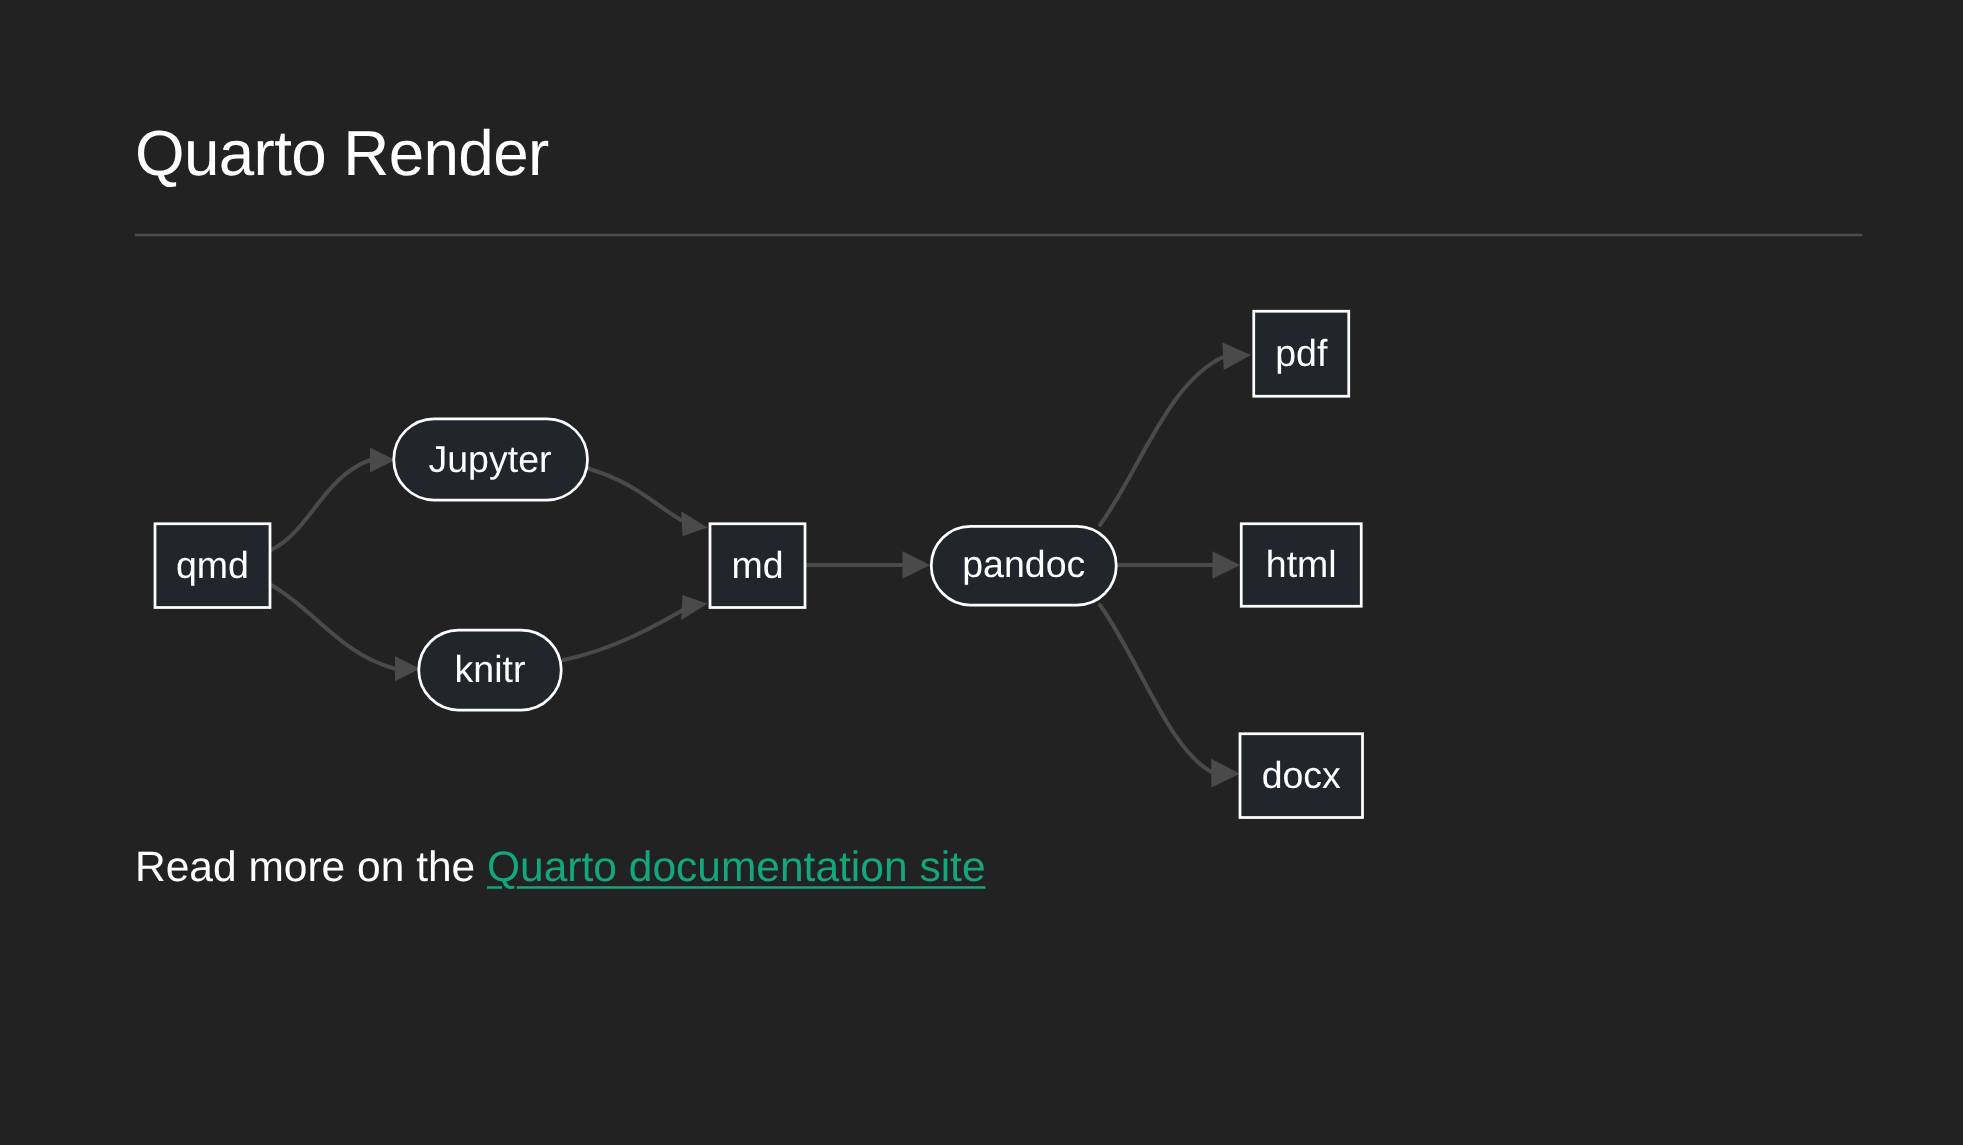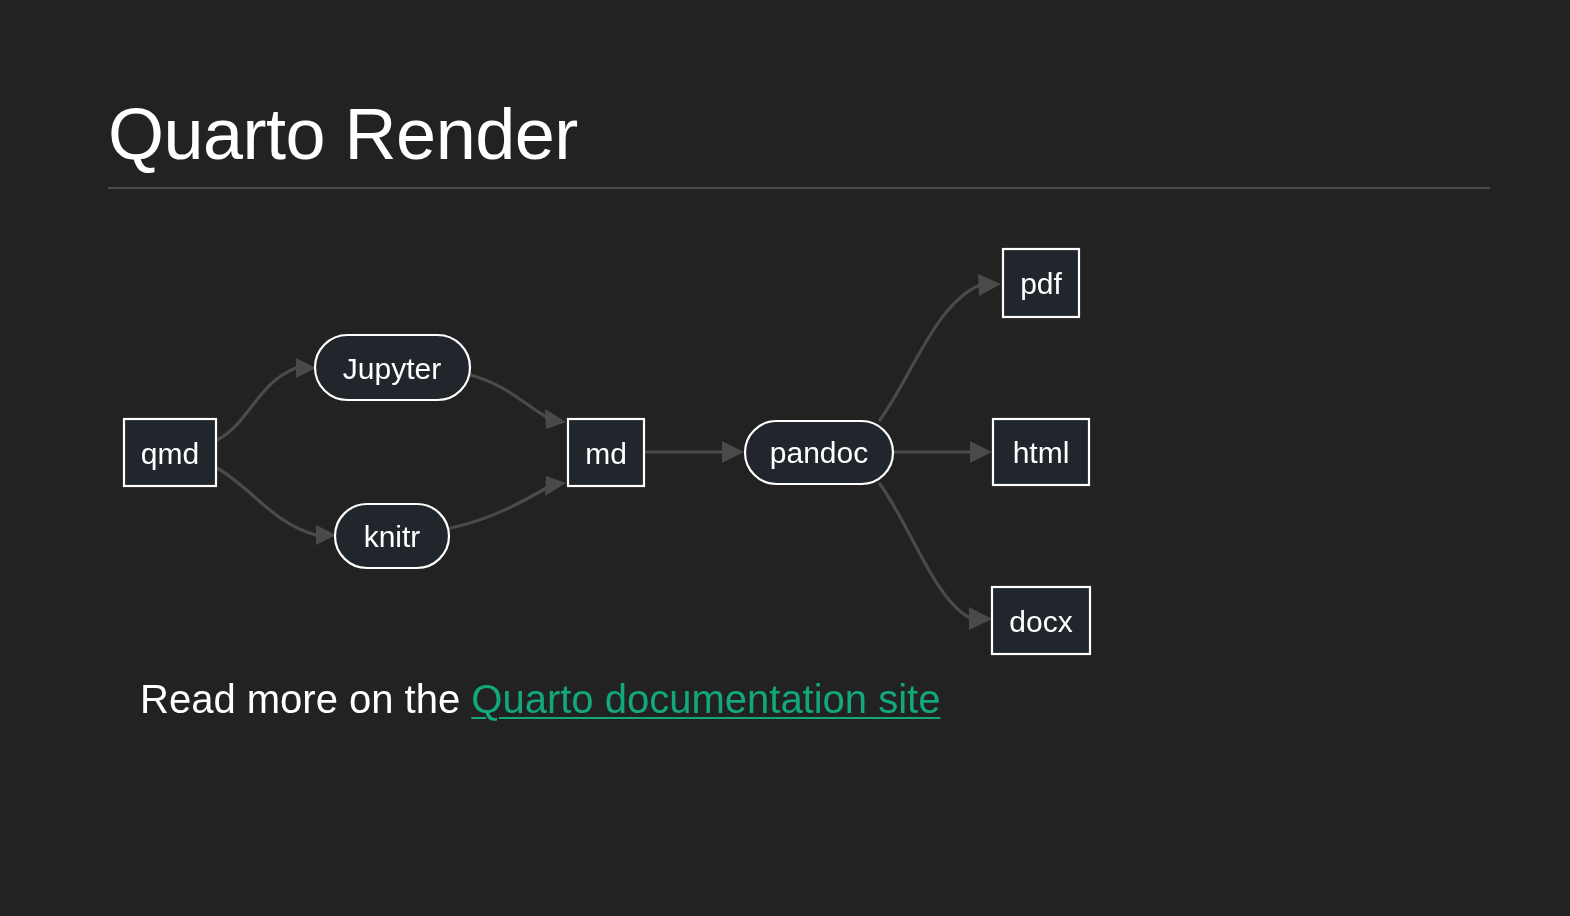--- a/index.html
+++ b/index.html
@@ -21,21 +21,21 @@
     position: absolute;
     inset: 0;
     background: #222222;
   }
 
   
   #slide-title {
     position: absolute;
     left: 108px;
     top: 95px;
-    font-size: 72px;
+    font-size: 51px;
     font-weight: 400;
     letter-spacing: -0.5px;
     color: #ffffff;
     line-height: 1.1;
     white-space: nowrap;
   }
 
   #title-rule {
     position: absolute;
     left: 108px;
@@ -78,25 +78,24 @@
   .edge-arrow {
     fill: #4a4a4a;
     stroke: none;
   }
 
   
   #footer-text {
     position: absolute;
     left: 108px;
     top: 672px;
-    font-size: 40px;
+    font-size: 34px;
     color: #ffffff;
     white-space: nowrap;
     line-height: 1.35;
-    margin-left: 32px;
   }
   #footer-link {
     color: #12a87c;
     text-decoration: underline;
     text-underline-offset: 4px;
     text-decoration-thickness: 2px;
     cursor: pointer;
   }
 </style>
 </head>

